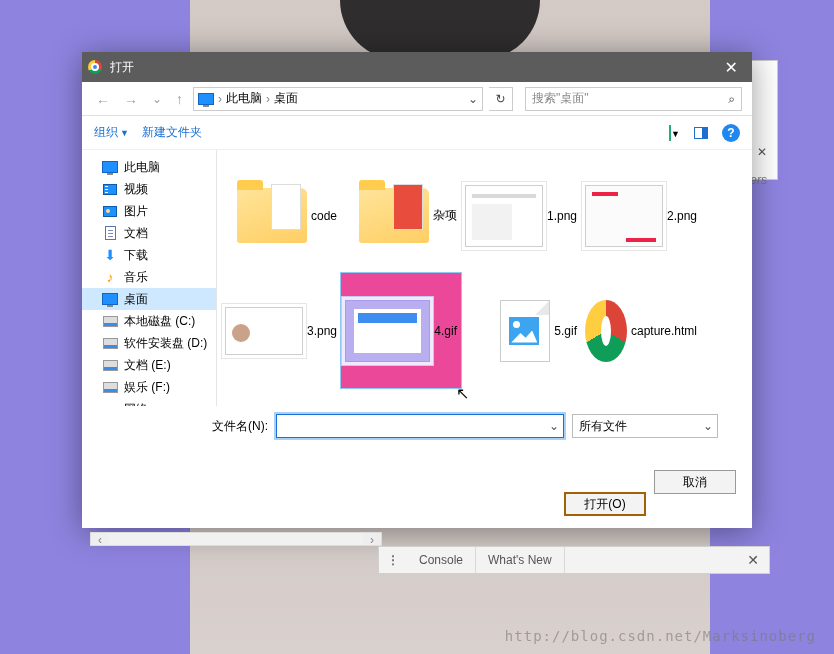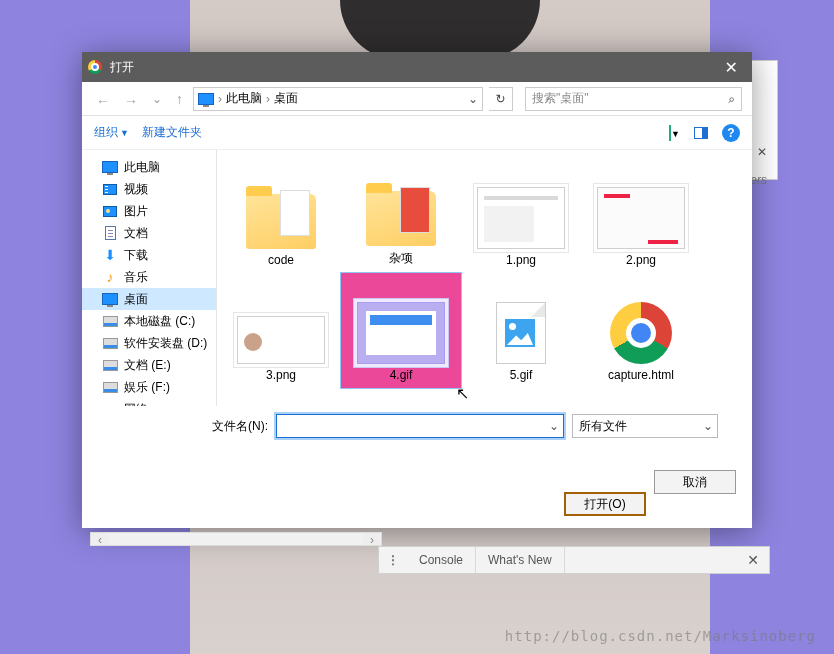--- a/index.html
+++ b/index.html
@@ -42,21 +42,21 @@
   .ico-pic{width:14px;height:11px;background:#1e90ff;border:1px solid #0d5aa7;position:relative;}
   .ico-pic::before{content:"";position:absolute;left:2px;top:2px;width:4px;height:4px;border-radius:50%;background:#ffe082;}
   .ico-doc{width:11px;height:14px;border:1px solid #57a;background:#fff;position:relative;}
   .ico-doc::before{content:"";position:absolute;left:2px;top:3px;right:2px;height:1px;background:#88b;box-shadow:0 3px #88b,0 6px #88b;}
   .ico-dl{color:#1e90ff;font-size:14px;line-height:1;}
   .ico-music{color:#ff9800;font-size:14px;}
   .ico-disk{width:15px;height:11px;background:#ddd;border:1px solid #999;position:relative;}
   .ico-disk::after{content:"";position:absolute;left:0;bottom:0;right:0;height:3px;background:#3b8be8;}
   .ico-net{color:#1e90ff;font-size:13px;}
   .files{flex:1;padding:8px 4px;overflow:auto;display:flex;flex-wrap:wrap;align-content:flex-start;}
-  .item{width:120px;height:115px;display:flex;flex-direction:column;align-items:center;justify-content:flex-end;padding:6px 4px;gap:4px;cursor:pointer;}
+  .item{width:120px;height:115px;display:flex;flex-direction:row;align-items:center;justify-content:flex-end;padding:6px 4px;gap:4px;cursor:pointer;}
   .item.sel{background:#ec4899;outline:1px solid #8fc8f4;}
   .item .lbl{text-align:center;}
   .folder{width:70px;height:55px;background:#ffd86b;border-radius:2px 6px 3px 3px;position:relative;}
   .folder::before{content:"";position:absolute;left:0;top:-8px;width:26px;height:10px;background:#ffcc4d;border-radius:3px 3px 0 0;}
   .folder.open{background:linear-gradient(160deg,#ffe49a,#ffce63);}
   .folder .sheet{position:absolute;right:6px;top:-4px;width:30px;height:46px;background:#fff;border:1px solid #ddd;}
   .folder .sheet.r{background:#e74c3c;}
   .thumb{width:88px;height:62px;background:#fff;border:1px solid #cfcfcf;box-shadow:0 0 0 3px #fff,0 0 0 4px #e6e6e6; position:relative;}
   .thumb .bar{position:absolute;left:6px;right:6px;height:4px;background:#d9d9d9;}
   .thumb.t1 .bar{top:8px;} .thumb.t1::after{content:"";position:absolute;left:6px;top:18px;right:30px;bottom:6px;background:#f2f2f2;}

